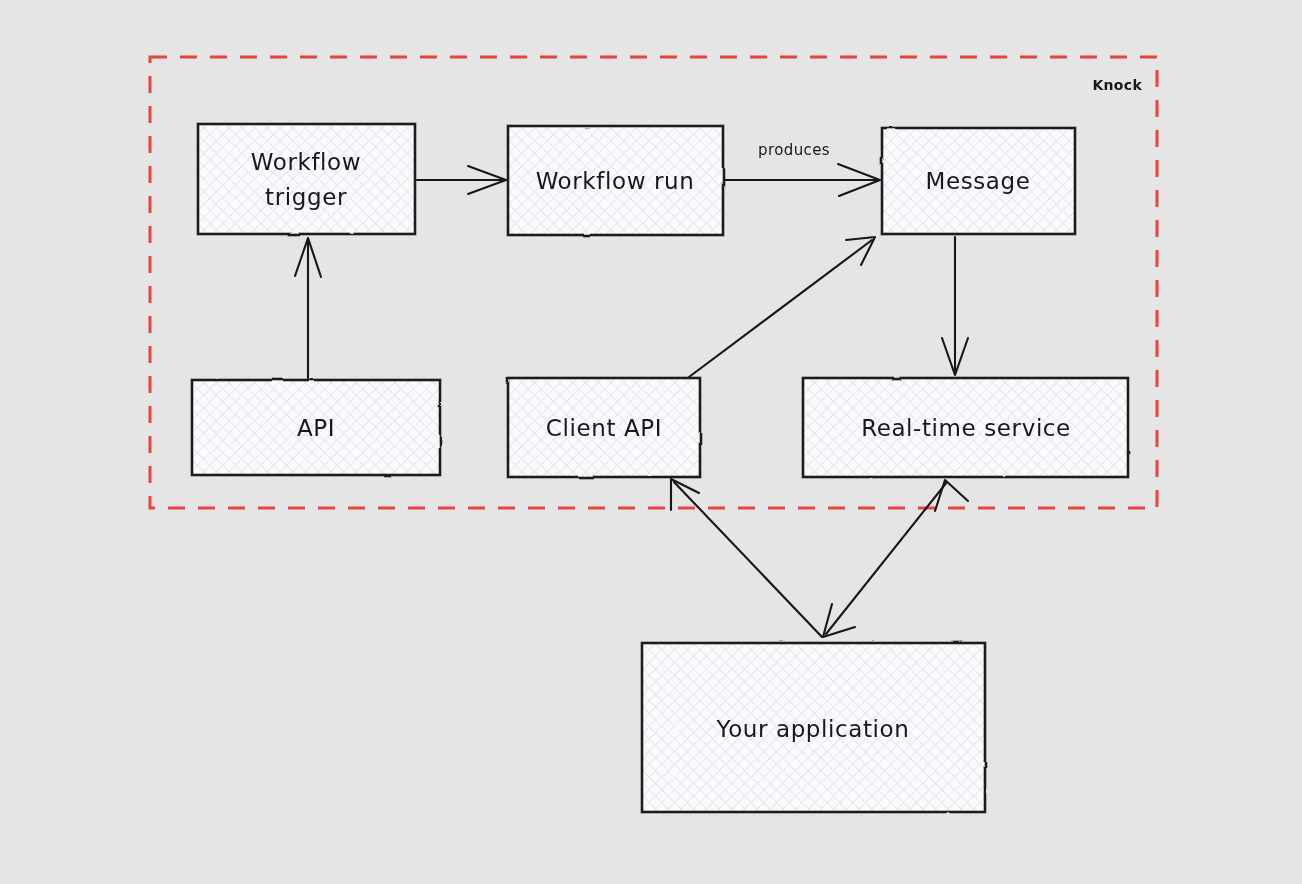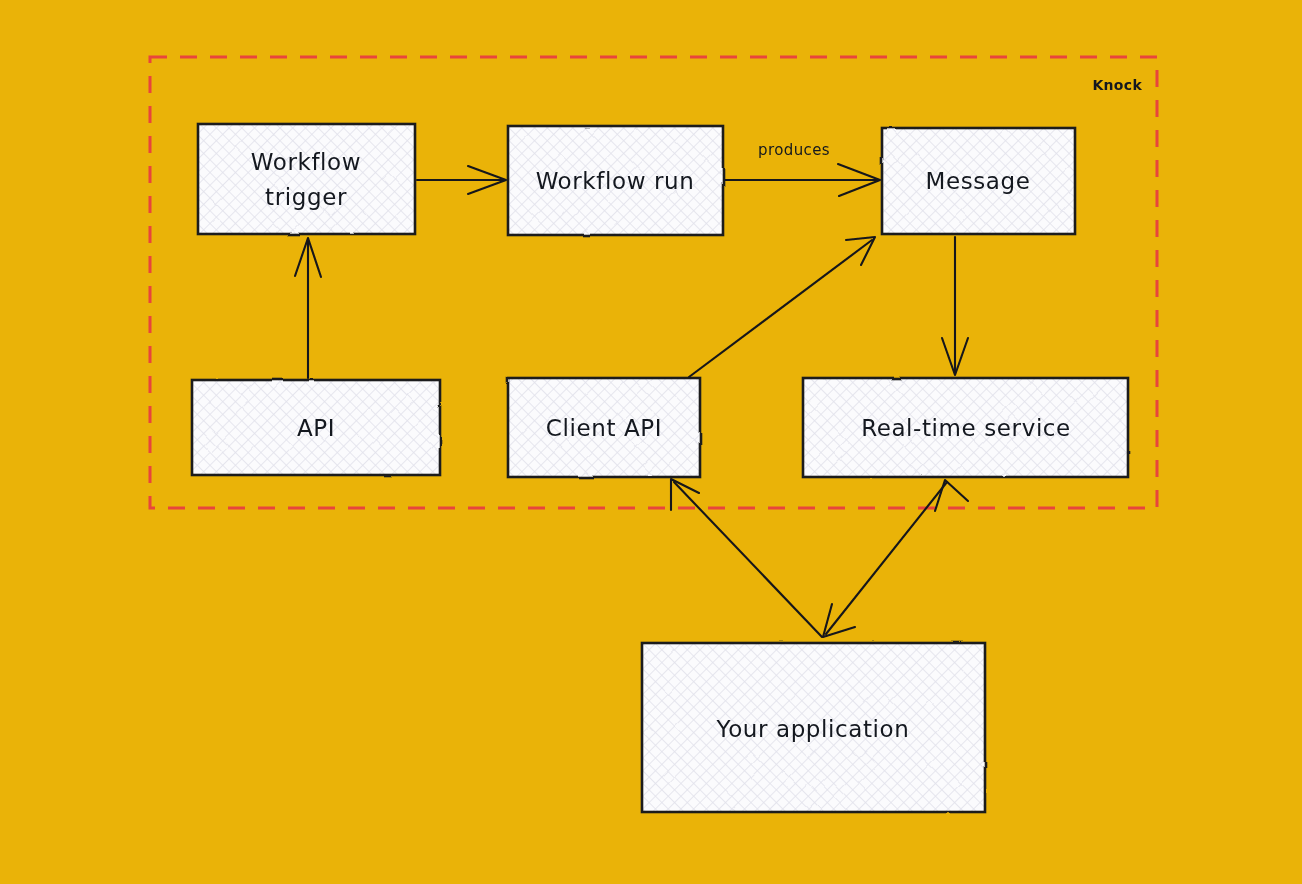--- a/index.html
+++ b/index.html
@@ -7,21 +7,21 @@
     padding: 0;
     background: #ffffff;
   }
   body {
     font-family: "DejaVu Sans", sans-serif;
   }
   #canvas {
     position: relative;
     width: 1302px;
     height: 884px;
-    background: #eab308;
+    background: #e5e5e5;
     overflow: hidden;
   }
   #diagram-svg {
     position: absolute;
     left: 0;
     top: 0;
     width: 1302px;
     height: 884px;
   }
   .node-label {

